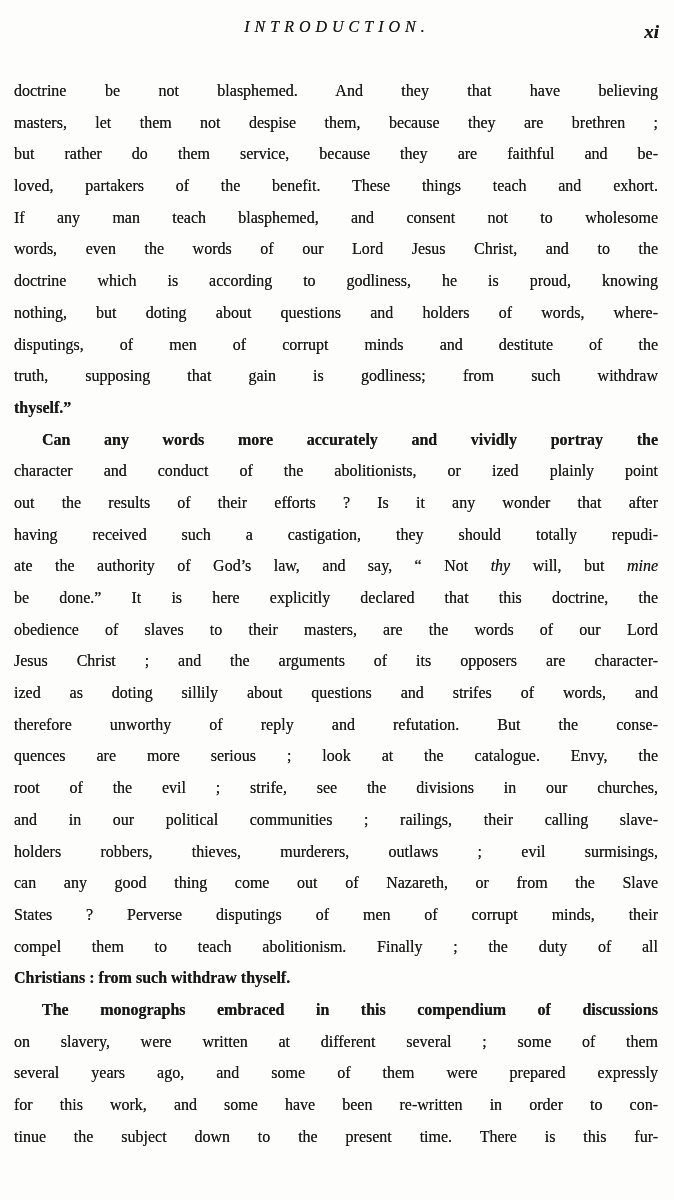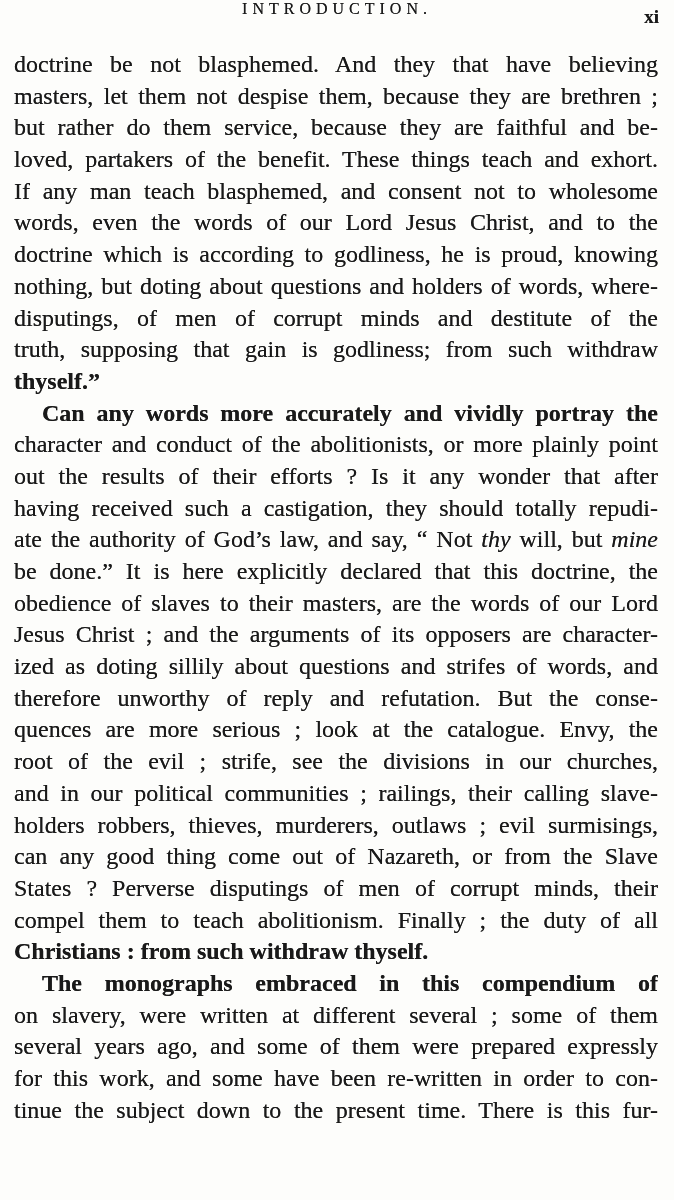--- a/index.html
+++ b/index.html
@@ -11,40 +11,41 @@
   .page {
     position: relative;
     width: 674px; height: 1200px;
     background: var(--paper, #fdfdfb);
     color: var(--ink, #191919);
     overflow: hidden;
     box-sizing: border-box;
   }
   .header {
     position: relative;
-    padding-top: 0;
+    padding-top: 18px;
     height: 27px;
+    font-style: italic;
   }
   .header-title {
     text-align: center;
     font-size: 16px;
     letter-spacing: 5px;
     text-shadow: 0 0 0.5px rgba(20,20,20,0.75);
   }
   .page-number {
     position: absolute;
-    right: 15px; top: 6px;
+    right: 15px; top: 21px;
     font-size: 19px;
     font-weight: bold;
     text-shadow: 0 0 0.4px rgba(20,20,20,0.7);
   }
   .body {
-    margin-top: 22px;
+    margin-top: 30px;
     padding: 0 16px 0 14px;
-    font-size: 24px;
+    font-size: 16px;
     text-shadow: 0 0 0.5px rgba(25,25,25,0.8);
   }
   .para { margin: 0; }
   .line {
     height: 31.7px;
     line-height: 31.7px;
     text-align: justify;
     text-align-last: justify;
     overflow: hidden;
   }
@@ -69,21 +70,21 @@
         <div class="line">If any man teach blasphemed, and consent not to wholesome</div>
         <div class="line">words, even the words of our Lord Jesus Christ, and to the</div>
         <div class="line">doctrine which is according to godliness, he is proud, knowing</div>
         <div class="line">nothing, but doting about questions and holders of words, where-</div>
         <div class="line">disputings, of men of corrupt minds and destitute of the</div>
         <div class="line">truth, supposing that gain is godliness; from such withdraw</div>
         <div class="line noj">thyself.”</div>
       </div>
       <div class="para indent">
         <div class="line first">Can any words more accurately and vividly portray the</div>
-        <div class="line">character and conduct of the abolitionists, or more plainly point</div>
+        <div class="line">character and conduct of the abolitionists, or ized plainly point</div>
         <div class="line">out the results of their efforts ?  Is it any wonder that after</div>
         <div class="line">having received such a castigation, they should totally repudi-</div>
         <div class="line">ate the authority of God’s law, and say, “ Not <i>thy</i> will, but <i>mine</i></div>
         <div class="line">be done.”  It is here explicitly declared that this doctrine, the</div>
         <div class="line">obedience of slaves to their masters, are the words of our Lord</div>
         <div class="line">Jesus Christ ; and the arguments of its opposers are character-</div>
         <div class="line">ized as doting sillily about questions and strifes of words, and</div>
         <div class="line">therefore unworthy of reply and refutation.  But the conse-</div>
         <div class="line">quences are more serious ; look at the catalogue.  Envy, the</div>
         <div class="line">root of the evil ; strife, see the divisions in our churches,</div>

